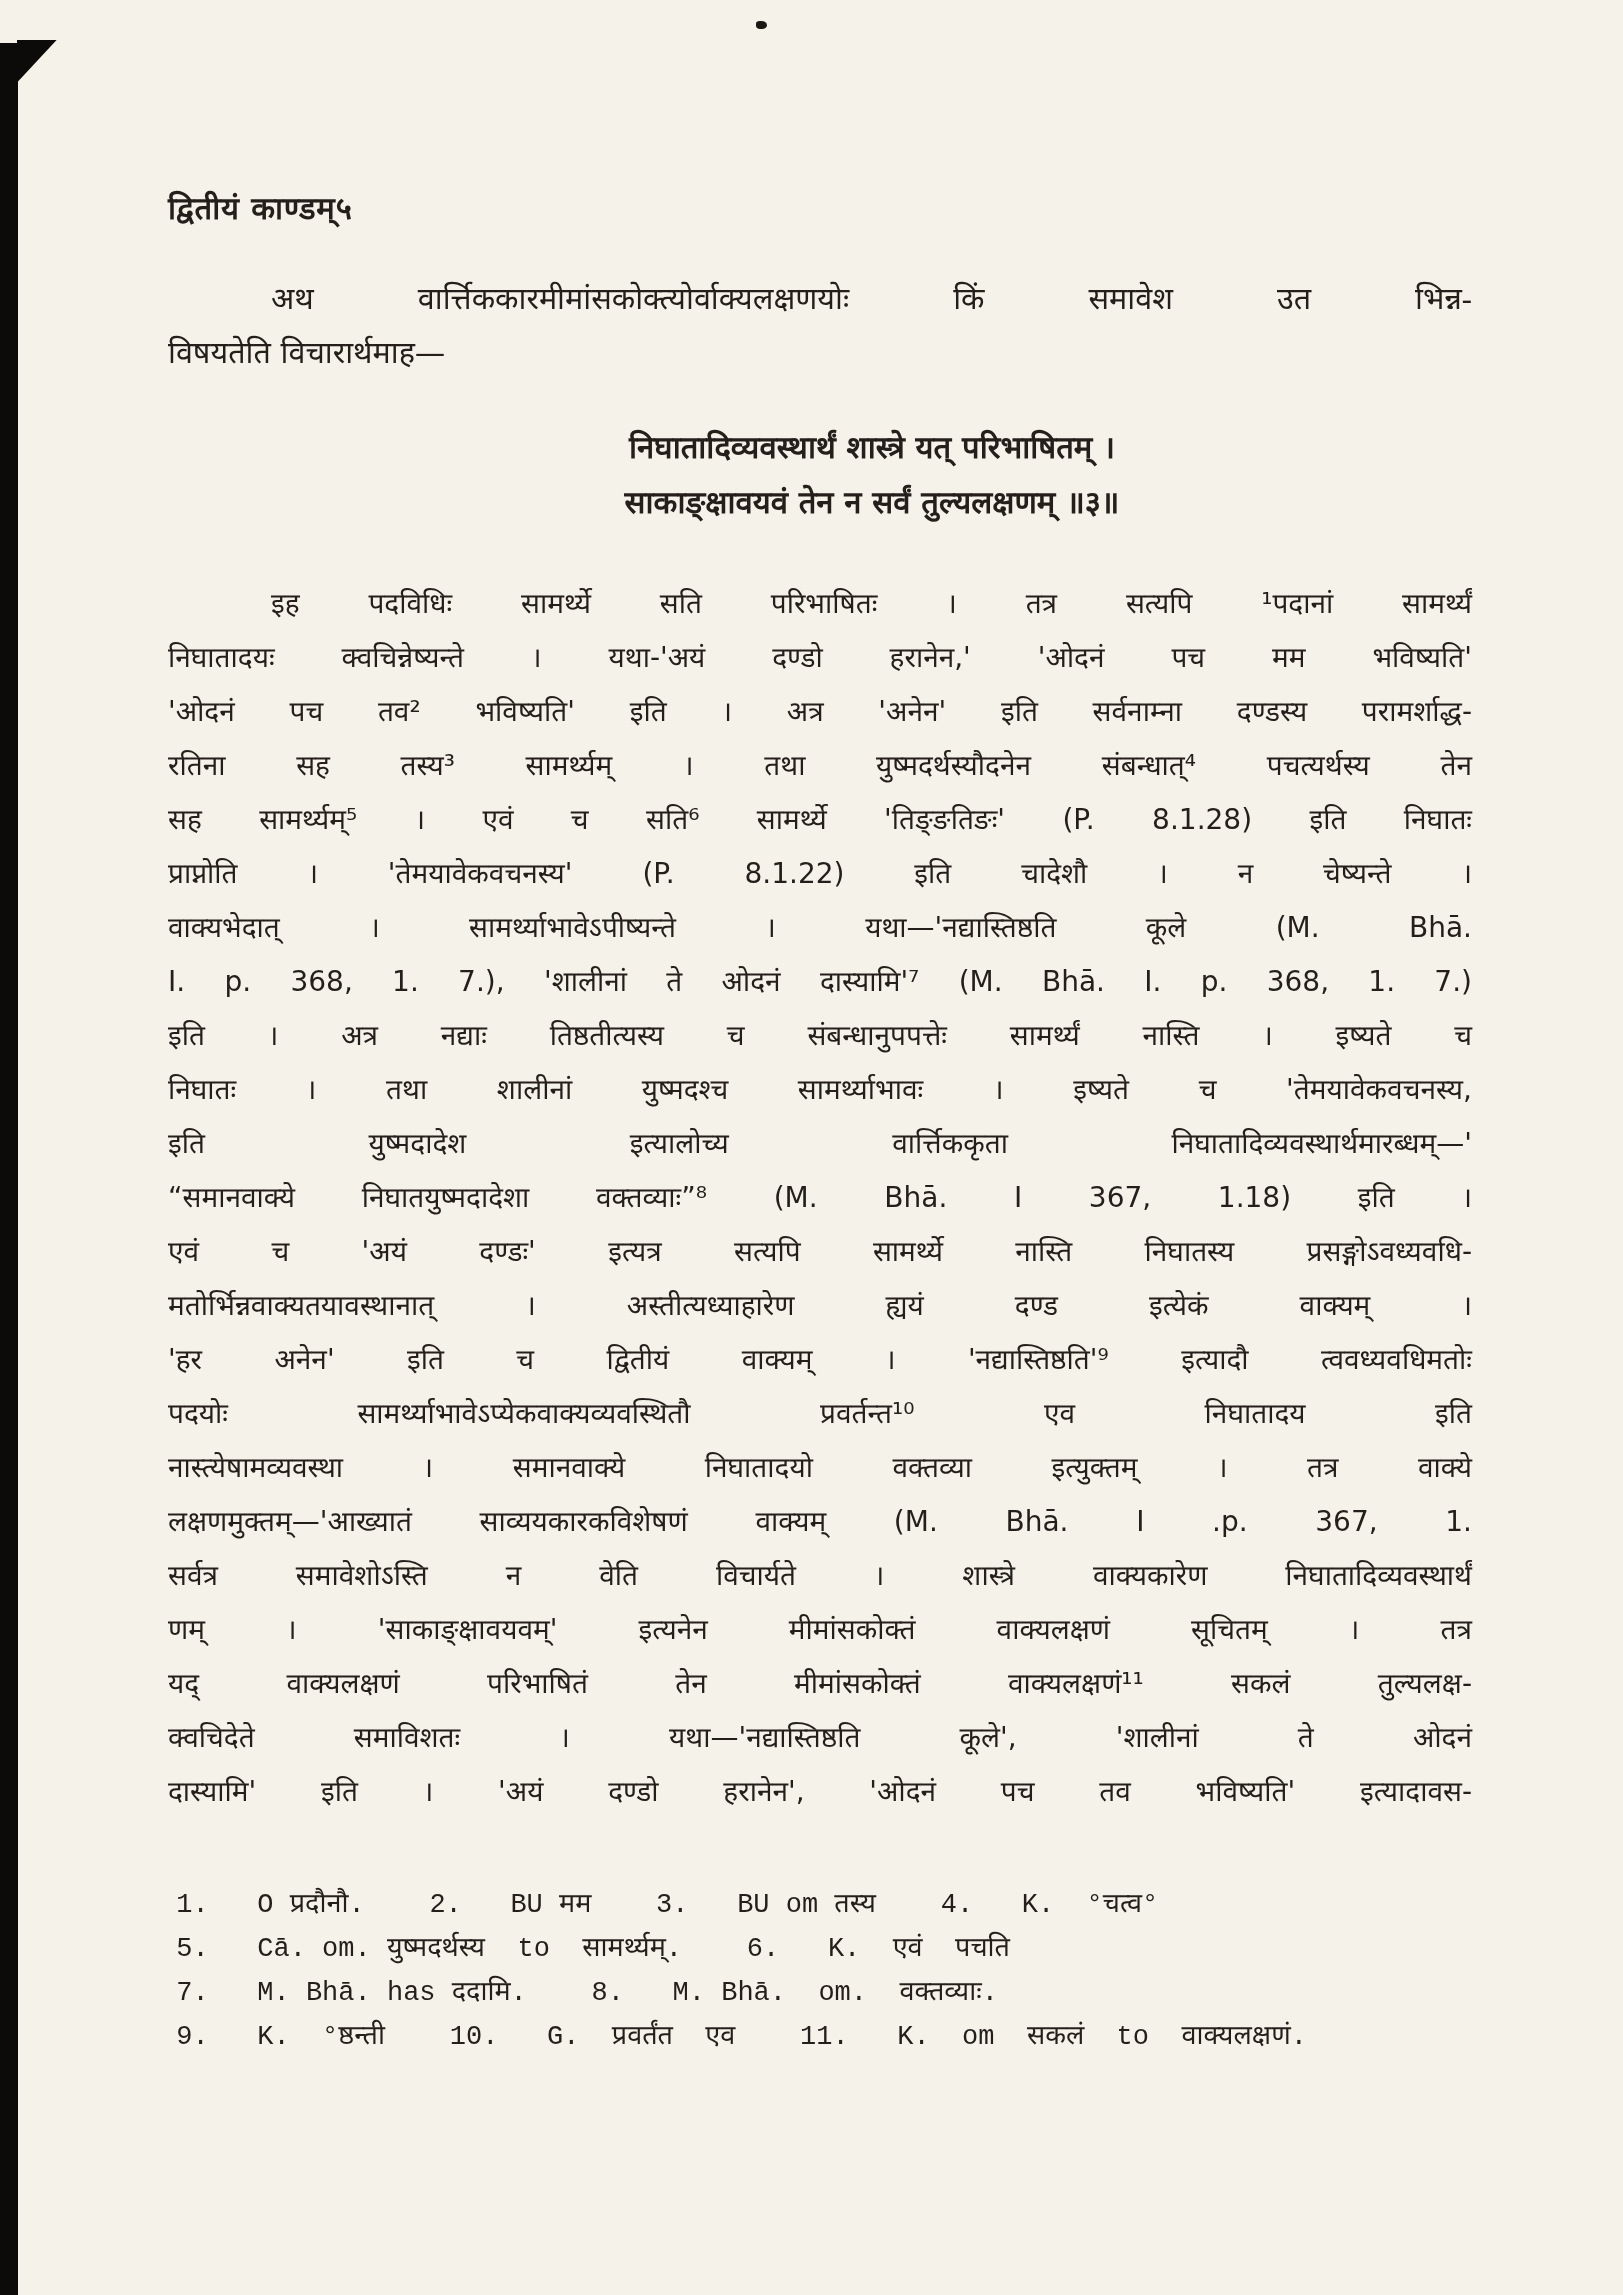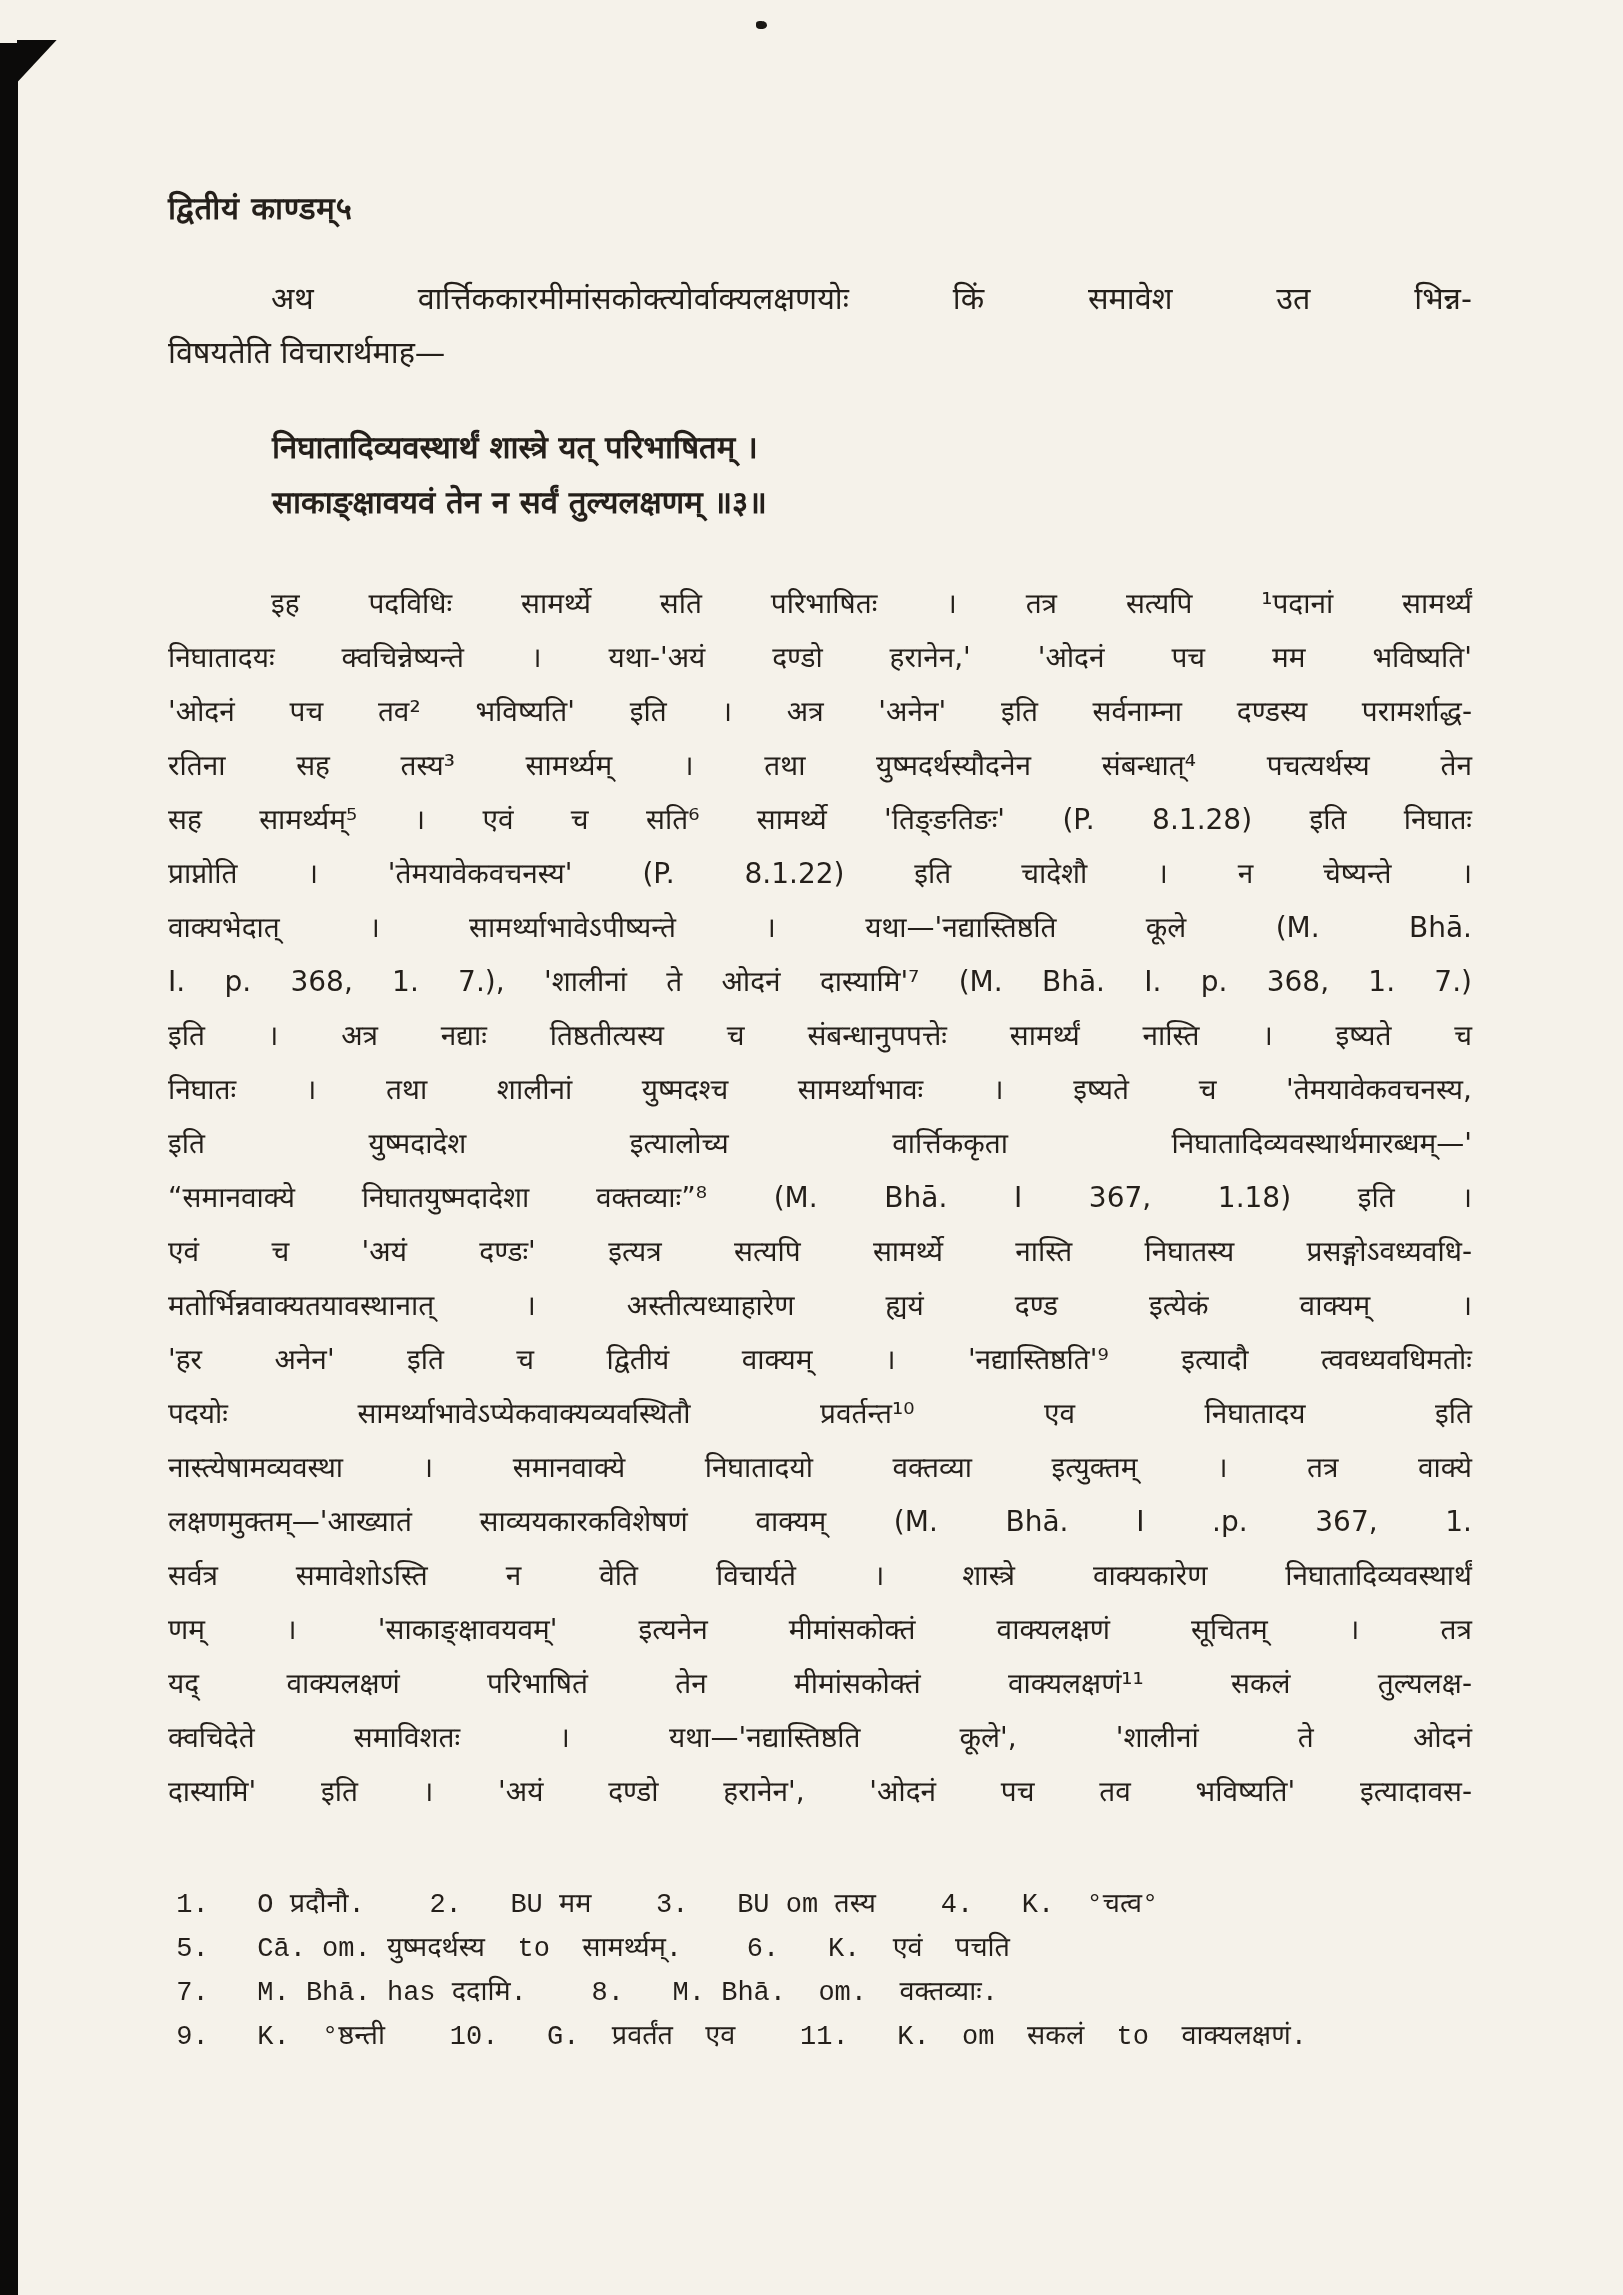--- a/index.html
+++ b/index.html
@@ -56,29 +56,30 @@
   }
 
   .block .line { min-height: 1em; }
 
   .intro {
     margin-top: 44px;
     font-size: 30.5px;
     line-height: 54px;
   }
   .intro .line { text-align: justify; text-align-last: justify; }
-  .intro .line:first-child { text-indent: 103px; }
+  .intro .line:first-child { text-indent: 103px; font-family: Liberation Serif, serif; }
   .intro .line:last-child { text-align-last: left; }
 
   .verse {
     margin-top: 40px;
     margin-left: 104px;
     font-size: 31px;
     font-weight: bold;
     line-height: 55px;
+    text-align: center;
   }
 
   .bodytext {
     margin-top: 47px;
     font-size: 28px;
     line-height: 54px;
   }
   .bodytext .line { text-align: justify; text-align-last: justify; }
   .bodytext .line:first-child { text-indent: 103px; }
 

